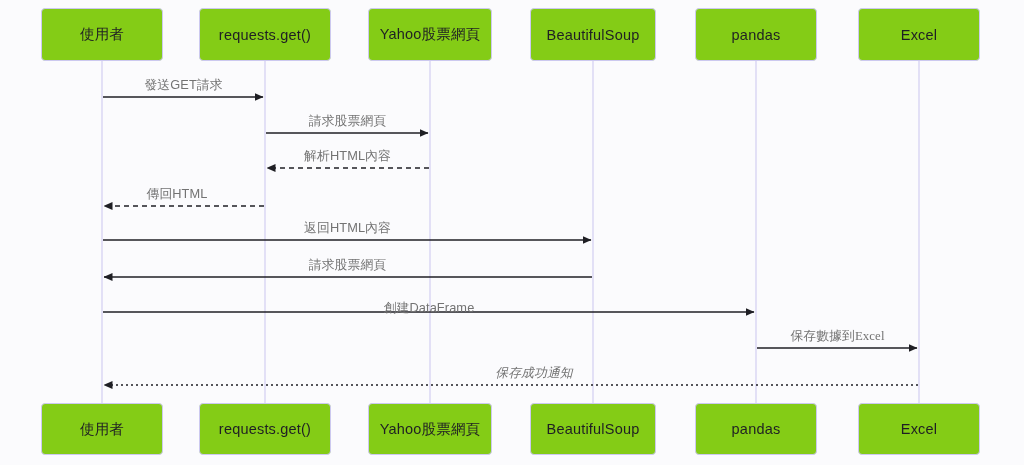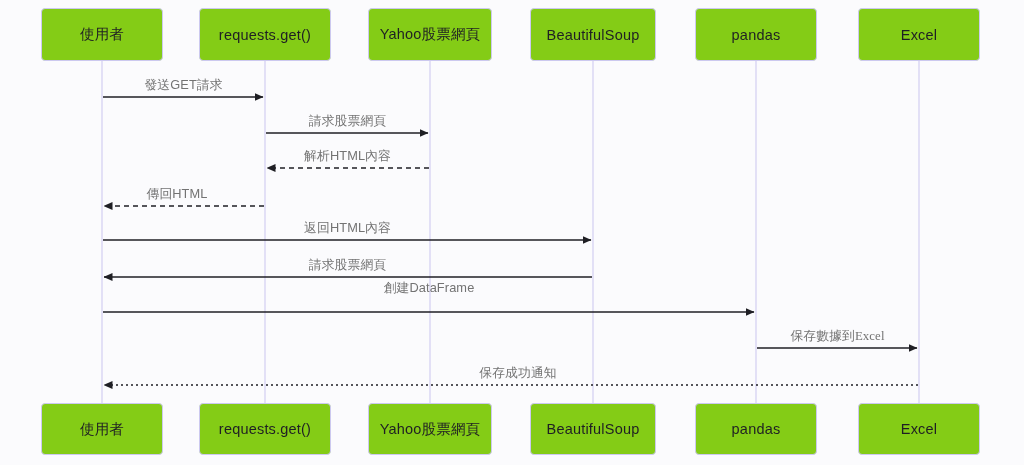--- a/index.html
+++ b/index.html
@@ -114,16 +114,16 @@
     </div>
     <div class="participant-box" style="left: 858px; top: 403px; width: 122px; height: 52px;">
       <span>Excel</span>
     </div>
     <div class="msg-label" style="left: 183.5px; top: 77px;">發送GET請求</div>
     <div class="msg-label" style="left: 347.5px; top: 113px;">請求股票網頁</div>
     <div class="msg-label" style="left: 347.5px; top: 148px;">解析HTML內容</div>
     <div class="msg-label" style="left: 177px; top: 186px;">傳回HTML</div>
     <div class="msg-label" style="left: 347.5px; top: 220px;">返回HTML內容</div>
     <div class="msg-label" style="left: 347.5px; top: 257px;">請求股票網頁</div>
-    <div class="msg-label" style="left: 429px; top: 280px;">創建DataFrame</div>
+    <div class="msg-label" style="left: 429px; top: 300px;">創建DataFrame</div>
     <div class="msg-label" style="left: 837.5px; top: 328px; font-family: Liberation Serif, serif;">保存數據到Excel</div>
-    <div class="msg-label" style="left: 518px; top: 365px;">保存成功通知</div>
+    <div class="msg-label" style="left: 534px; top: 365px; font-style: italic;">保存成功通知</div>
   </div>
 
 </body></html>

